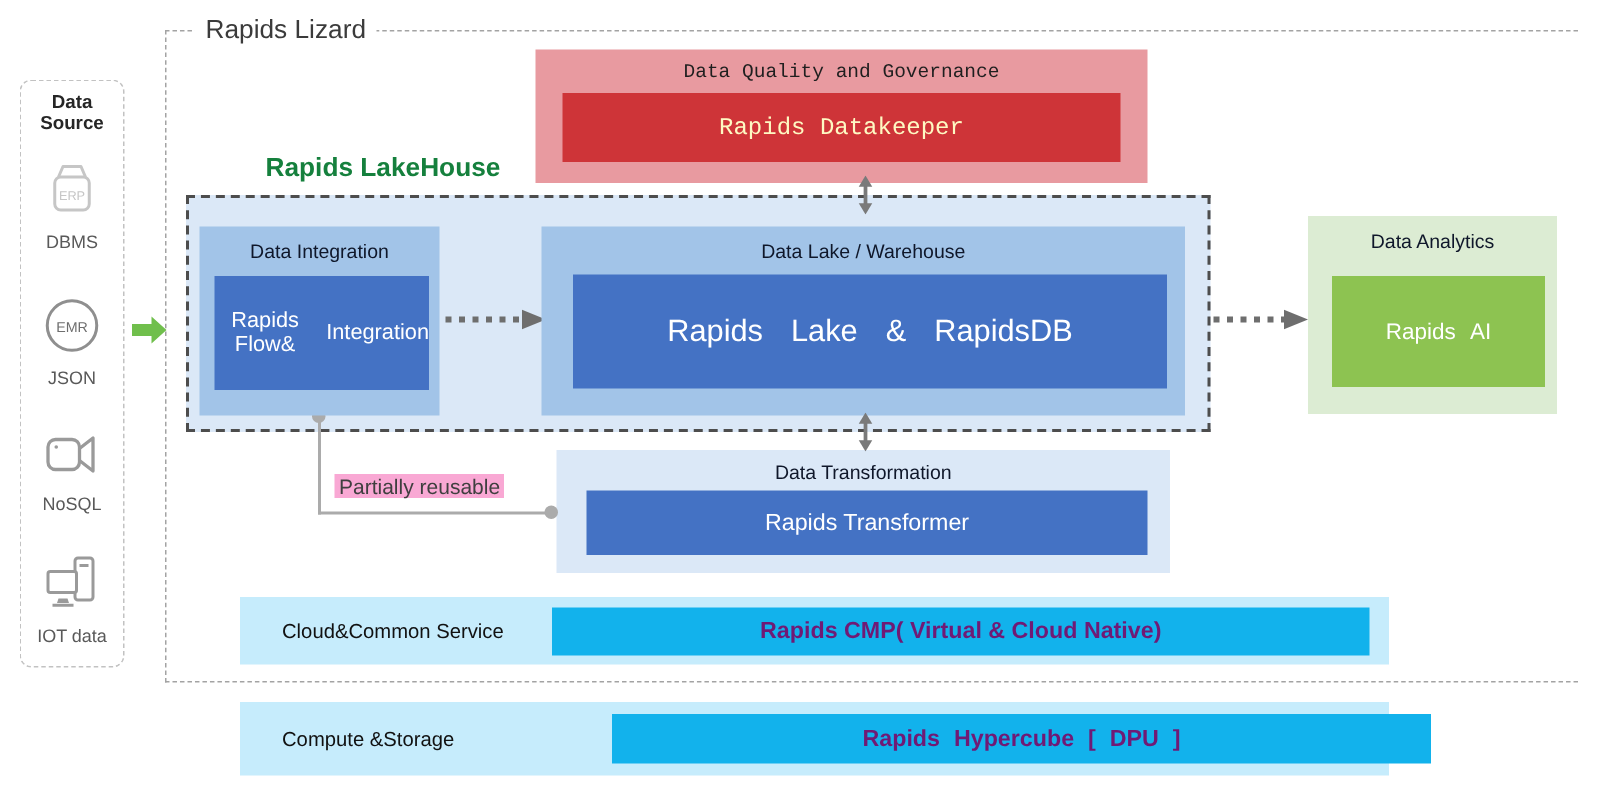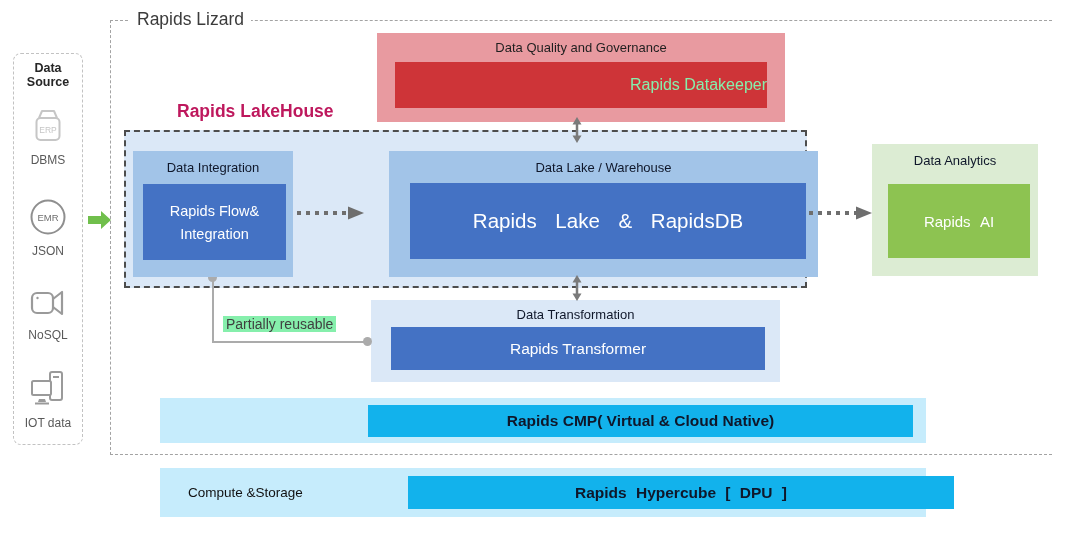--- a/index.html
+++ b/index.html
@@ -11,61 +11,61 @@
   .outer-box{left:110px;top:20px;width:952px;height:435px;border:1px dashed #a3a3a3;}
   .outer-title{left:130px;top:9px;font-size:17.5px;color:#3b3b3b;background:#fff;padding:0 7px;z-index:5;}
 
   
   .ds-panel{left:13px;top:53px;width:70px;height:392px;border:1px dashed #c2c2c2;border-radius:8px;}
   .ds-title{position:absolute;top:7px;left:0;width:100%;text-align:center;font-size:12.5px;font-weight:600;color:#262626;}
   .ds-item{position:absolute;left:0;width:100%;text-align:center;}
   .ds-label{font-size:12px;color:#595959;margin-top:3px;}
 
   
-  .gov{left:377px;top:33px;width:408px;height:89px;background:#e89aa0;}
+  .gov{left:357px;top:33px;width:408px;height:89px;background:#e89aa0;font-family:Liberation Mono, monospace;}
   .gov-label{position:absolute;top:7px;left:0;width:100%;text-align:center;font-size:13px;color:#1f1f1f;}
-  .gov-box{position:absolute;left:18px;top:29px;width:372px;height:46px;background:#ce3438;color:#86efac;
-           font-size:16px;text-align:right;line-height:46px;}
+  .gov-box{position:absolute;left:18px;top:29px;width:372px;height:46px;background:#ce3438;color:#fef9c3;
+           font-size:16px;text-align:center;line-height:46px;}
 
   
-  .lh-title{left:177px;top:101px;font-size:17.5px;font-weight:700;color:#be185d;z-index:4;}
+  .lh-title{left:177px;top:101px;font-size:17.5px;font-weight:700;color:#15803d;z-index:4;}
   .lh-box{left:124px;top:130px;width:683px;height:158px;background:#dbe8f7;border:2px dashed #4d4d4d;}
   .blue-container{background:#a2c4e8;}
   .container-label{position:absolute;top:9px;left:0;width:100%;text-align:center;font-size:13px;color:#0f172a;}
   .integration{left:133px;top:151px;width:160px;height:126px;z-index:3;}
   .integration-inner{position:absolute;left:10px;top:33px;width:143px;height:76px;background:#4472c4;color:#fff;
-       font-size:14.5px;display:flex;flex-direction:column;align-items:center;justify-content:center;gap:7px;text-align:center;}
-  .warehouse{left:361px;top:151px;width:429px;height:126px;z-index:3;margin-left:28px;}
+       font-size:14.5px;display:flex;flex-direction:row;align-items:center;justify-content:center;gap:7px;text-align:center;}
+  .warehouse{left:361px;top:151px;width:429px;height:126px;z-index:3;}
   .warehouse-inner{position:absolute;left:21px;top:32px;width:396px;height:76px;background:#4472c4;color:#fff;
        font-size:20.5px;word-spacing:13px;display:flex;align-items:center;justify-content:center;}
 
   
   .analytics{left:872px;top:144px;width:166px;height:132px;background:#dcecd3;}
   .analytics-inner{position:absolute;left:16px;top:40px;width:142px;height:74px;background:#8dc351;color:#fff;
        font-size:15px;word-spacing:6px;display:flex;align-items:center;justify-content:center;}
 
   
   .transformation{left:371px;top:300px;width:409px;height:82px;background:#dbe8f7;}
   .transformation-inner{position:absolute;left:20px;top:27px;width:374px;height:43px;background:#4472c4;color:#fff;
        font-size:15.5px;text-align:center;line-height:43px;}
 
   
   .conn-v{left:212px;top:277px;width:2px;height:66px;background:#ababab;}
   .conn-h{left:212px;top:341px;width:156px;height:2px;background:#ababab;}
   .conn-dot{width:9px;height:9px;border-radius:50%;background:#ababab;}
   .conn-dot-a{left:208px;top:273px;}
   .conn-dot-b{left:363px;top:337px;}
-  .conn-note{left:223px;top:316px;font-size:14px;color:#3f3f3f;background:#86efac;padding:0 3px;}
+  .conn-note{left:223px;top:316px;font-size:14px;color:#3f3f3f;background:#f9a8d4;padding:0 3px;}
 
   
   .bar{background:#c6ecfc;}
   .cloud-bar{left:160px;top:398px;width:766px;height:45px;}
   .compute-bar{left:160px;top:468px;width:766px;height:49px;}
   .bar-label{position:absolute;left:28px;top:0;height:100%;display:flex;align-items:center;font-size:13.5px;color:#111;}
-  .cyan-box{position:absolute;left:208px;background:#12b2ec;color:#0f172a;font-weight:700;font-size:15.5px;
+  .cyan-box{position:absolute;left:208px;background:#12b2ec;color:#701a75;font-weight:700;font-size:15.5px;
             text-align:center;}
   .cloud-box{top:7px;width:545px;height:32px;line-height:32px;}
   .compute-box{top:8px;width:546px;height:33px;line-height:33px;word-spacing:5px;margin-left:40px;}
 
   
   .svg-abs{position:absolute;}
 </style>
 </head>
 <body>
 
@@ -171,20 +171,21 @@
     <div class="analytics-inner">Rapids AI</div>
   </div>
 
   <div class="abs conn-v"></div>
   <div class="abs conn-h"></div>
   <div class="abs conn-dot conn-dot-a"></div>
   <div class="abs conn-dot conn-dot-b"></div>
   <div class="abs conn-note">Partially reusable</div>
 
   <div class="abs bar cloud-bar">
+    <div class="bar-label">Cloud&amp;Common Service</div>
     <div class="cyan-box cloud-box">Rapids CMP( Virtual &amp; Cloud Native)</div>
   </div>
 
   <div class="abs bar compute-bar">
     <div class="bar-label">Compute &amp;Storage</div>
     <div class="cyan-box compute-box">Rapids Hypercube [ DPU ]</div>
   </div>
 
 </div>
 

